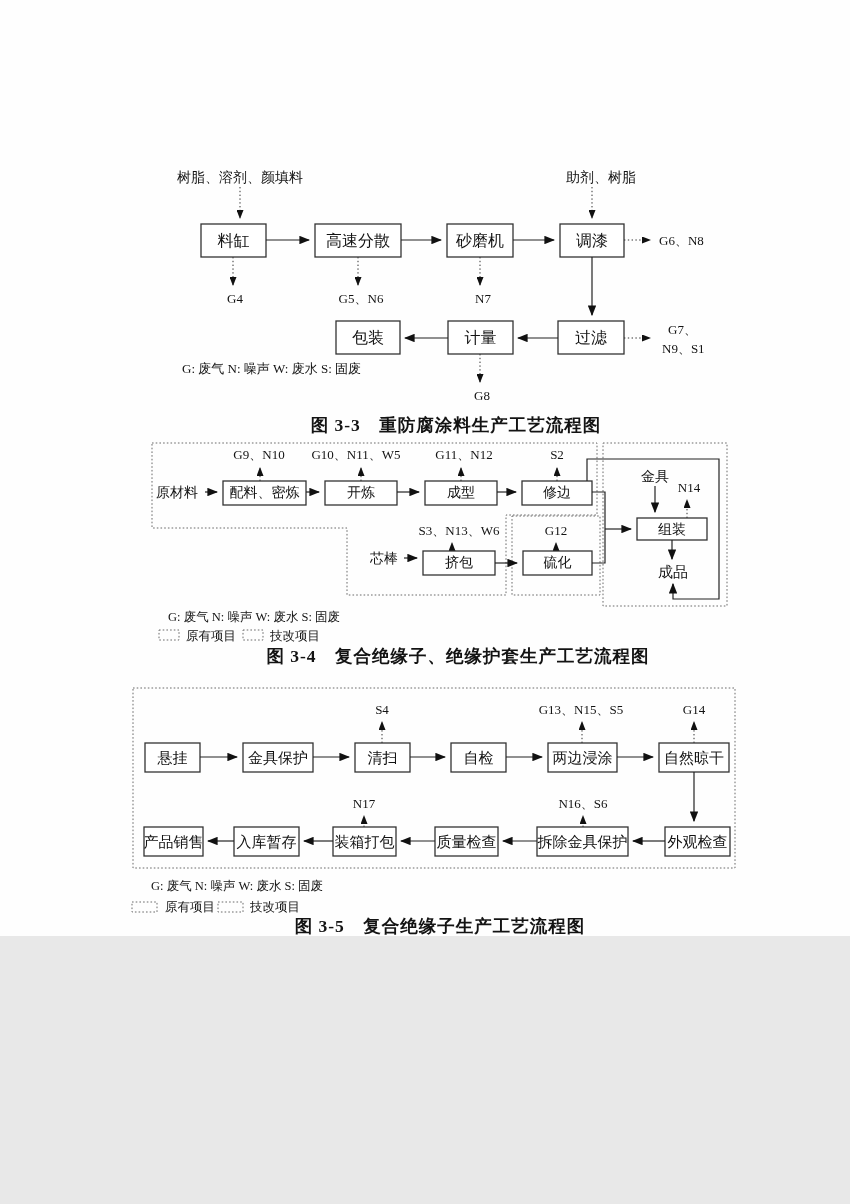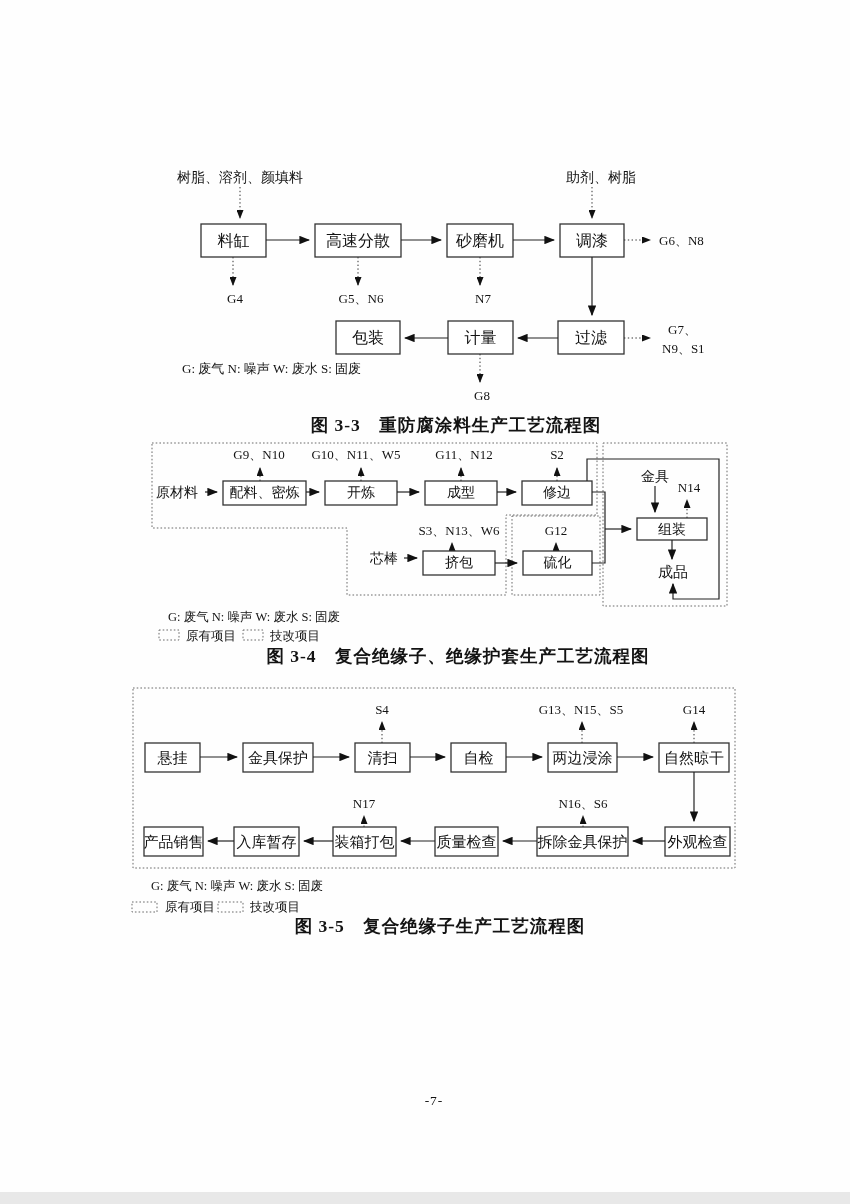--- a/index.html
+++ b/index.html
@@ -1,16 +1,16 @@
 <!DOCTYPE html>
 <html><head>
 <meta charset="utf-8">
 <style>
   html,body{margin:0;padding:0;background:#e8e8e8;}
-  #page{position:relative;width:850px;height:1192px;background:#fefefe;overflow:hidden;
+  #page{position:relative;width:850px;height:936px;background:#fefefe;overflow:hidden;
         font-family:"Liberation Serif", serif;color:#111;}
   svg{position:absolute;overflow:visible;}
   .flow line,.flow path.conn{stroke:#222;stroke-width:1.2;fill:none;}
   .flow .dot{stroke:#333;stroke-width:1;stroke-dasharray:1.4 2.4;}
   .flow rect.box{fill:#fff;stroke:#333;stroke-width:1.3;}
   .flow path.dregion,.flow rect.dregion{fill:none;stroke:#6a6a6a;stroke-width:1;stroke-dasharray:1.6 2.1;}
   .flow text{fill:#131313;}
   .bt{font-size:16px;text-anchor:middle;}
   .bt2{font-size:14px;text-anchor:middle;}
   .bt3{font-size:15px;text-anchor:middle;}

